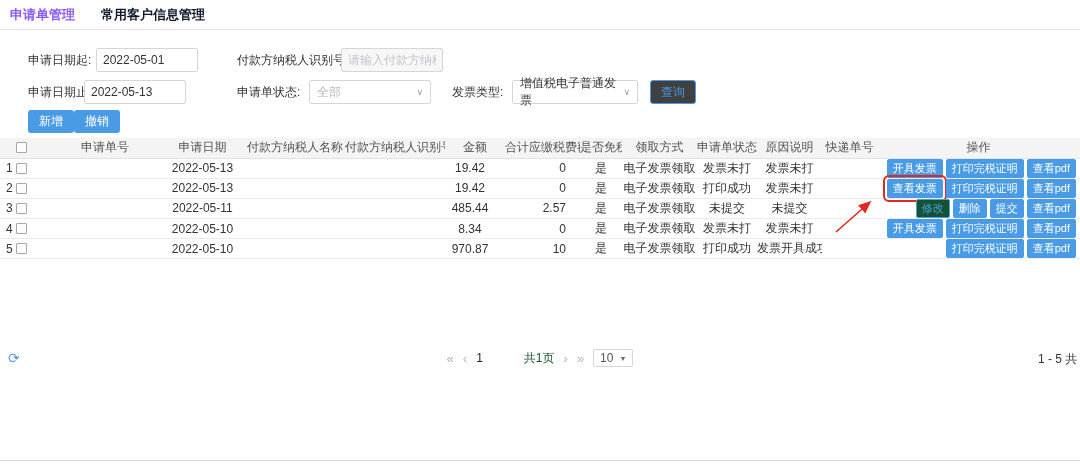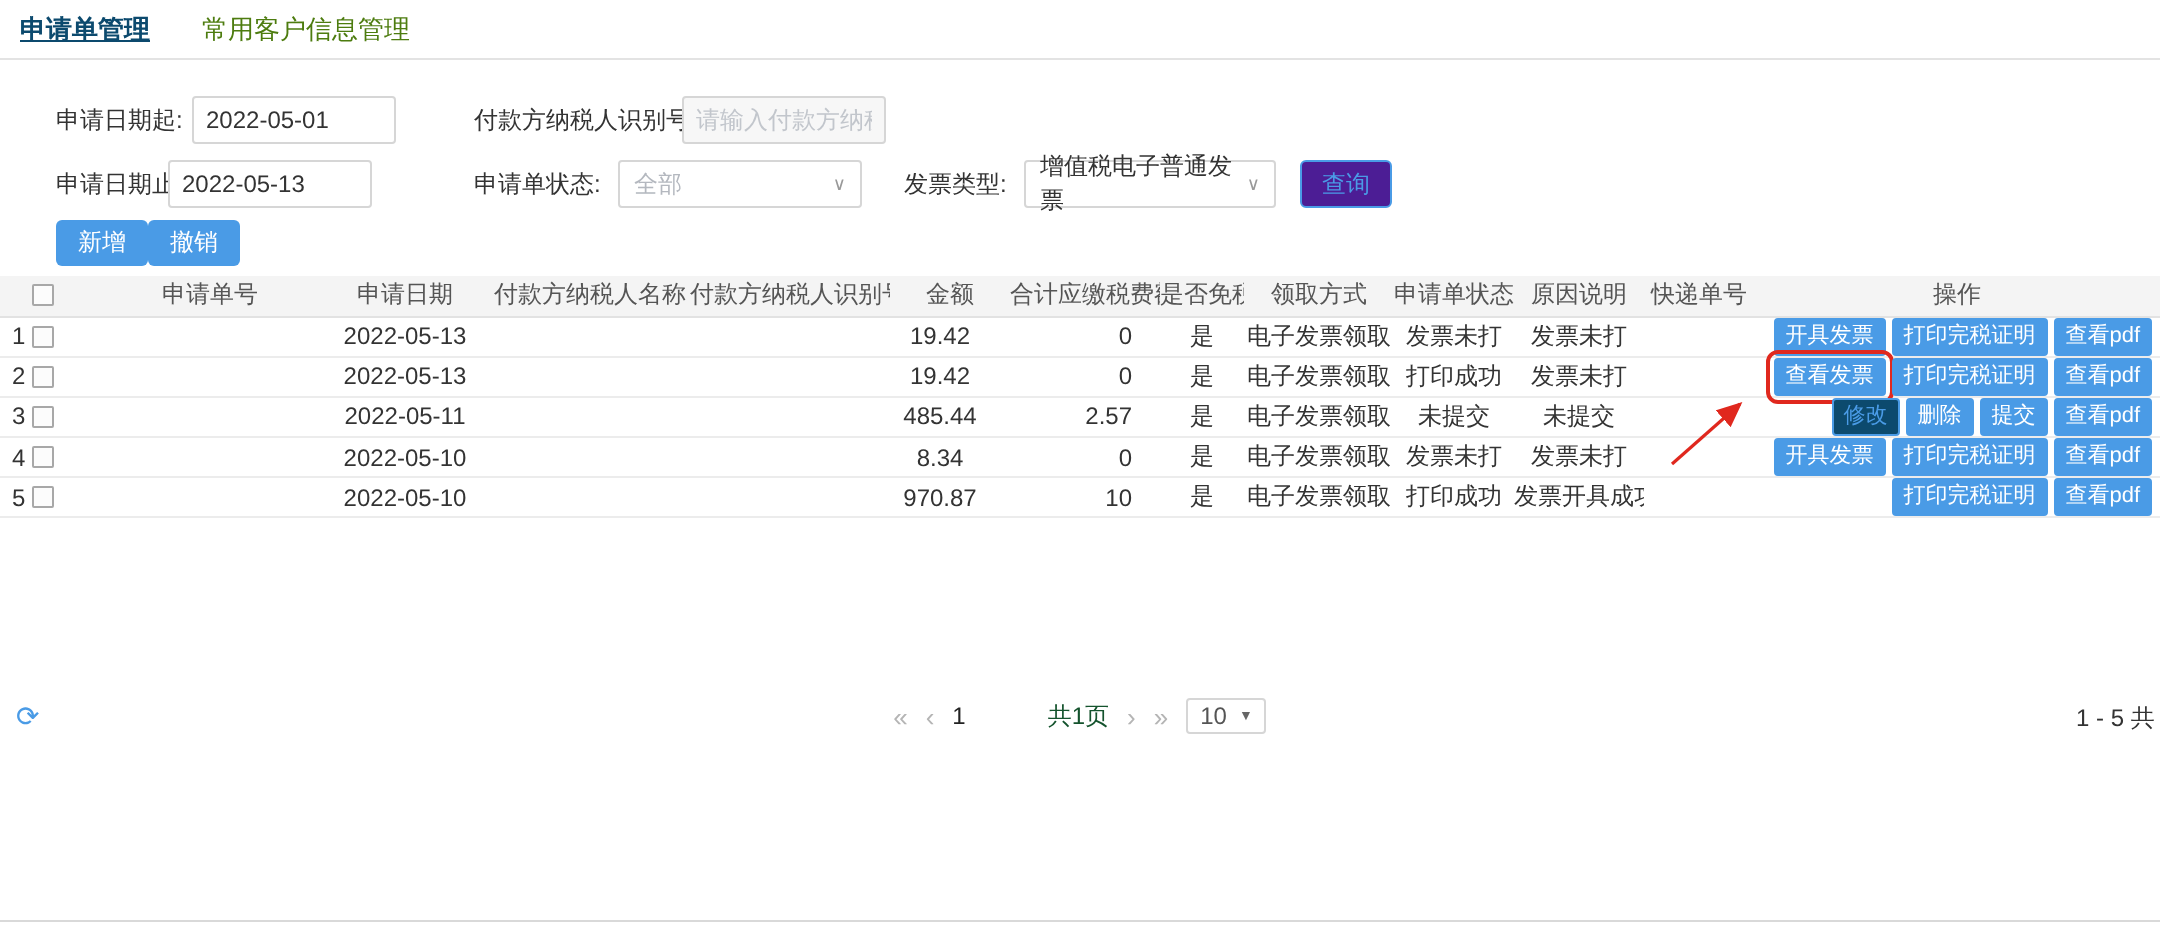--- a/index.html
+++ b/index.html
@@ -4,56 +4,56 @@
 <style>
   :root { --accent:#4a9be6; --annotation:#e0281e; }
   * { box-sizing:border-box; margin:0; padding:0; }
   body { margin:0; background:#fff; }
   .page { position:relative; width:1080px; height:467px; overflow:hidden; background:#fff;
           font-family:"Liberation Sans","DejaVu Sans",sans-serif; font-size:12px; color:#333; }
 
   
   .tabs { position:absolute; top:0; left:0; right:0; height:30px; display:flex; align-items:center;
           gap:26px; padding-left:10px; border-bottom:1px solid #e3e3e3; }
-  .tab { cursor:pointer; color:#4d7c0f; font-size:13px; white-space:nowrap; }
-  .tab.active { font-weight:bold; color:#0c4a6e;text-decoration:underline; }
+  .tab { cursor:pointer; color:#0f172a; font-size:13px; white-space:nowrap;font-weight:bold; }
+  .tab.active { font-weight:bold; color:#8b5cf6; }
 
   
   .flabel { position:absolute; height:24px; line-height:24px; color:#333; white-space:nowrap; }
   .finput { position:absolute; height:24px; border:1px solid #d6d6d6; border-radius:2px; padding:0 6px;
             font:inherit; color:#333; background:#fff; }
   .finput::placeholder { color:#c2c6cc; }
   .finput.disabled { background:#f7f7f7; }
   .fselect { position:absolute; height:24px; border:1px solid #d6d6d6; border-radius:2px; display:flex;
              align-items:center; justify-content:space-between; padding:0 7px; background:#fff; cursor:pointer; }
   .fselect .chev { color:#999; font-size:9px; line-height:1; }
   .fselect.muted .sel-val { color:#b4b8bf; }
   .btn-query { position:absolute; height:24px; width:46px; border:1px solid var(--accent); color:var(--accent);
-               background:#4c1d95; border-radius:3px; font:inherit; cursor:pointer; }
+               background:#404040; border-radius:3px; font:inherit; cursor:pointer; }
   .btn-solid { position:absolute; height:23px; border:none; background:var(--accent); color:#fff;
                border-radius:3px; font:inherit; font-size:12px; padding:0 11px; cursor:pointer; white-space:nowrap; }
 
   
   .data-table { position:absolute; top:138px; left:0; width:1080px; border-collapse:collapse;
                 table-layout:fixed; font-size:12px; }
   .data-table th { height:20px; background:#f4f4f4; color:#555; font-weight:normal;
                    border-bottom:1px solid #e2e2e2; text-align:center; overflow:hidden; white-space:nowrap; }
   .data-table td { height:20px; border-bottom:1px solid #ececec; text-align:center; overflow:hidden;
                    white-space:nowrap; color:#333; }
   .selwrap { display:flex; align-items:center; }
   .rownum { display:inline-block; width:16px; padding-left:6px; text-align:left; color:#333; }
   .checkbox { display:inline-block; width:11px; height:11px; border:1px solid #a8a8a8; background:#fcfcfc;
               border-radius:1px; cursor:pointer; flex:none; }
   .data-table td:nth-child(6) { text-align:center; padding-right:10px; }
   .data-table td:nth-child(7) { text-align:right; padding-right:14px; }
   .data-table td:nth-child(13) { text-align:right; padding-right:4px; overflow:visible; }
   .op-btn { display:inline-block; margin-left:3px; padding:2px 5px; background:var(--accent);
             border:1px solid var(--accent); color:#fff; font-size:11px; border-radius:2px; cursor:pointer;
             font-family:inherit; line-height:1.2; vertical-align:middle; }
-  .op-btn.outline { background:#0c4a6e; color:var(--accent); }
+  .op-btn.outline { background:#14532d; color:var(--accent); }
   .op-btn.annotated { outline:2px solid var(--annotation); outline-offset:2px; }
 
   
   .pager { position:absolute; top:349px; left:0; width:1080px; height:20px; }
   .refresh { position:absolute; left:8px; top:1px; color:var(--accent); font-size:14px; cursor:pointer; }
   .pager-center { position:absolute; left:0; right:0; top:0; display:flex; justify-content:center;
                   align-items:center; gap:9px; color:#555; }
   .pg-btn { color:#b5b5b5; cursor:pointer; font-size:13px; line-height:1; }
   .pg-current { color:#222; }
   .pg-total { color:#14532d;margin-left:32px; }

